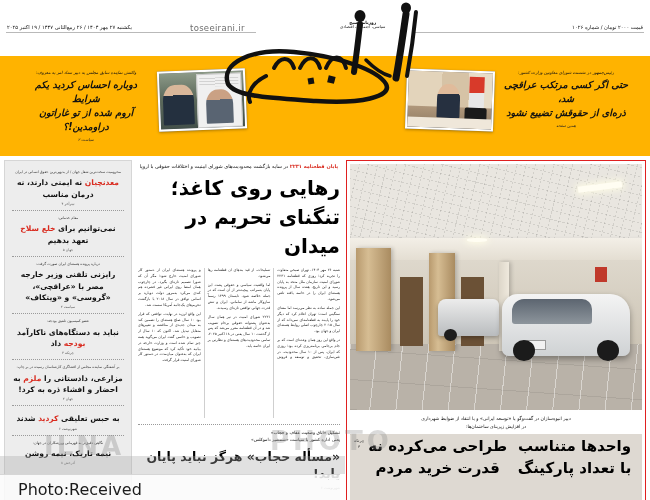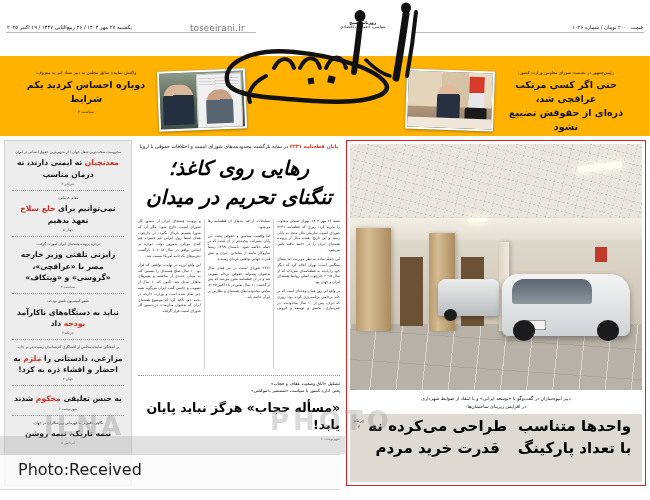--- a/index.html
+++ b/index.html
@@ -31,21 +31,21 @@
     font-size:8.5px;color:#6e6e6e;letter-spacing:.3px;direction:ltr;
   }
   .slogan{
     position:absolute;top:20px;left:50%;transform:translateX(15px);
     text-align:center;line-height:1.15;color:#111;
   }
   .slogan .l1{font-size:4.4px;display:block;font-weight:bold;}
   .slogan .l2{font-size:4px;display:block;}
 
   
-  .banner{position:relative;height:80px;background:#ffb300;overflow:hidden;}
+  .banner{position:relative;height:100px;background:#ffb300;overflow:hidden;font-style:italic;}
   .banner .inner{position:absolute;inset:0;}
 
   
   .logo{
     position:absolute;left:50%;transform:translateX(-50%);
     top:-2px;width:230px;height:115px;z-index:6;pointer-events:none;
   }
   .logo svg{width:100%;height:100%;display:block;}
 
   
@@ -103,22 +103,22 @@
   .sb-head{font-size:7.6px;font-weight:bold;line-height:1.5;color:#111;margin-top:2px;}
   .sb-head .hl{color:#d92b1f;margin-top:19px;}
   .sb-page{font-size:3.5px;color:#555;margin-top:2px;}
   .sb-div{border-top:1px dotted #9a9a9a;margin:2px 0;}
 
   
   .centre{flex:1 1 auto;order:2;padding:6px 6px 4px 6px;box-sizing:border-box;position:relative;}
   .c-kicker{font-size:5px;text-align:center;line-height:1.6;color:#111;margin-bottom:4px;}
   .c-kicker .hl{color:#d92b1f;font-weight:bold;}
   .c-head{
-    font-size:20px;font-weight:bold;text-align:center;color:#000;
-    line-height:1.45;margin:4px 0 7px;letter-spacing:-.2px;font-style:italic;
+    font-size:20px;font-weight:bold;text-align:right;color:#000;
+    line-height:1.45;margin:4px 0 7px;letter-spacing:-.2px;
   }
   .c-body{
     column-count:3;column-gap:7px;column-rule:1px solid #cfcfcf;
     height:150px;overflow:hidden;font-size:3.6px;line-height:1.62;
     text-align:justify;color:#1a1a1a;
   }
   .c-body p{margin:0 0 3px;}
   .c-foot{border-top:1px dotted #9a9a9a;margin-top:6px;padding-top:5px;text-align:right;}
   .c-foot .k{font-size:4.4px;line-height:1.55;color:#111;}
   .c-foot .h{font-size:12.5px;font-weight:bold;color:#000;margin-top:4px;line-height:1.4;}
@@ -234,20 +234,21 @@
       <div class="newsblock nb-left">
         <div class="nphoto">
           <div class="p-men">
               <div class="m1"></div>
               <div class="panel"></div>
             </div>
         </div>
         <div class="ntext">
           <div class="nkicker">واکنش نماینده سابق مجلس به دبیر ستاد امر به معروف:</div>
           <div class="nhead">دوباره احساس کردید یکم شرایط</div>
+          <div class="nhead">آروم شده از تو غاراتون دراومدین!؟</div>
           <div class="npage">سیاست ۲</div>
         </div>
       </div>
 
       <div class="newsblock nb-right">
         <div class="nphoto">
           <div class="p-desk">
             <div class="wall"></div>
               <div class="flag"></div>
             <div class="man"></div>
@@ -393,21 +394,21 @@
         <div class="sb-div"></div>
 
         <div class="sb-item">
           <div class="sb-kicker">بر آشفتگی نماینده مجلس از افشاگری کارشناسان رسیده در بر چاپ:</div>
           <div class="sb-head"><span>مزارعی، دادستانی را </span><span class="hl">ملزم</span><span> به احضار و افشاء ذره به کرد!</span></div>
           <div class="sb-page">جهان ۲</div>
         </div>
         <div class="sb-div"></div>
 
         <div class="sb-item">
-          <div class="sb-head"><span>به حبس تعلیقی </span><span class="hl">محکوم</span><span> شدند</span></div>
+          <div class="sb-head"><span>به حبس تعلیقی </span><span class="hl">کردید</span><span> شدند</span></div>
           <div class="sb-page">شهرنوشت ۶</div>
         </div>
         <div class="sb-div"></div>
 
         <div class="sb-item">
           <div class="sb-kicker">نگاهی دقیق‌تر به قهرمانی ورزشکاران در جهان:</div>
           <div class="sb-head">نیمه تاریک، نیمه روشن</div>
           <div class="sb-page">آذرخش ۸</div>
         </div>
 

